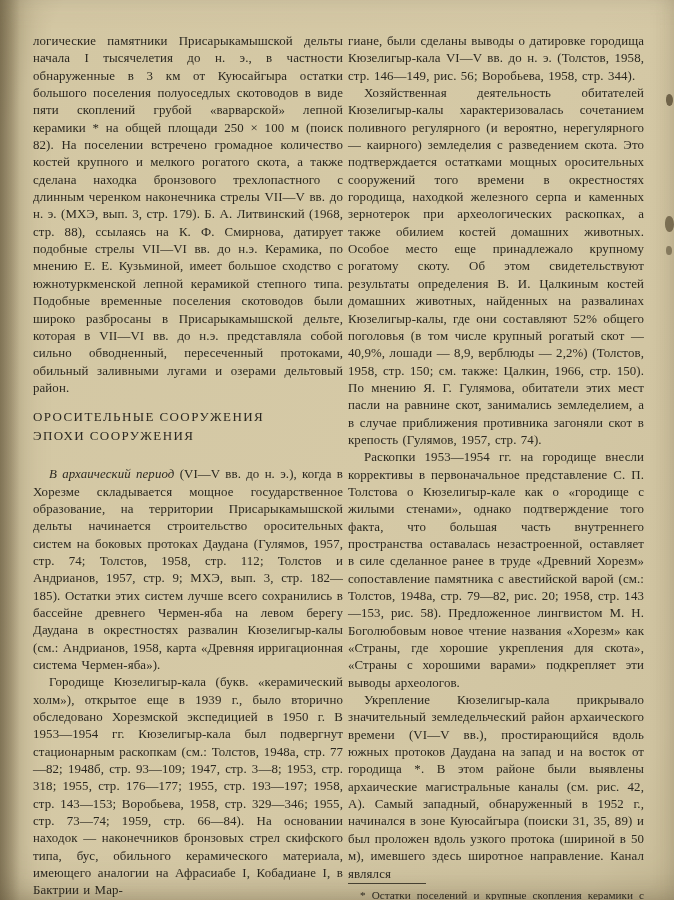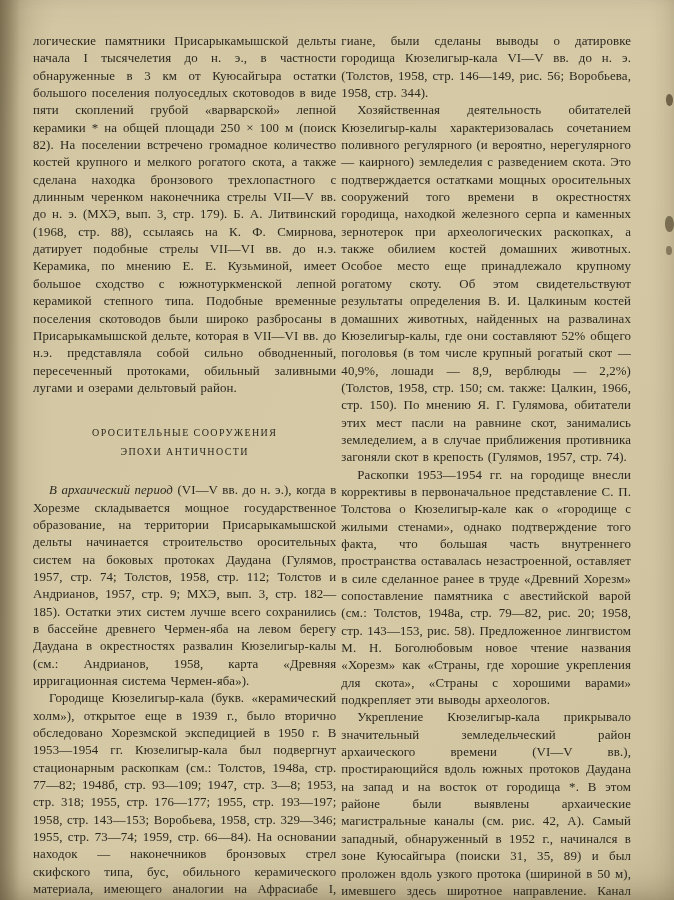--- a/index.html
+++ b/index.html
@@ -35,44 +35,44 @@
     background: #51452d;
     border-radius: 45% 55% 50% 50%;
     opacity: 0.75;
   }
   .a1 { right: 1px; top: 94px;  width: 7px; height: 12px; }
   .a2 { right: 0;   top: 216px; width: 9px; height: 16px; opacity: 0.65; }
   .a3 { right: 2px; top: 246px; width: 6px; height: 9px;  opacity: 0.55; }
   .content {
     position: relative;
     display: flex;
-    padding: 33px 43px 0 33px;
+    padding: 33px 26px 0 33px;
     gap: 5px;
   }
   .col {
     display: flex;
     flex-direction: column;
   }
   .col-left  { width: 310px; height: 800px; }
   .col-right { width: 296px; height: 802px; }
   .body-text {
     margin: 0;
     font-size: 12.9px;
     line-height: 17.35px;
     text-align: justify;
     letter-spacing: 0.1px;
     word-spacing: 1px;
   }
   .indent { text-indent: 16px; }
   .no-indent { text-indent: 0; }
   .section-heading {
-    margin: 27px 0 21px 0;
-    font-size: 10px;
+    margin: 11px 0 21px 0;
+    font-size: 13px;
     font-weight: normal;
-    text-align: center;
+    text-align: left;
     letter-spacing: 1.4px;
     line-height: 18.5px;
   }
   .heading-line { display: block; }
   .italic-lead { font-style: italic; margin-top: 16px; }
   .footnote-block { margin-top: auto; }
   .footnote-rule {
     width: 78px;
     border-top: 1.2px solid #454032;
     margin-bottom: 4px;
@@ -95,21 +95,21 @@
   <div class="artifact a2"></div>
   <div class="artifact a3"></div>
 
   <div class="content">
 
     <div class="col col-left">
       <p class="body-text no-indent">логические памятники Присарыкамышской дельты начала I тысячелетия до н. э., в частности обнаруженные в 3 км от Куюсайгыра остатки большого поселения полуоседлых скотоводов в виде пяти скоплений грубой «варварской» лепной керамики * на общей площади 250 × 100 м (поиск 82). На поселении встречено громадное количество костей крупного и мелкого рогатого скота, а также сделана находка бронзового трехлопастного с длинным черенком наконечника стрелы VII—V вв. до н. э. (МХЭ, вып. 3, стр. 179). Б. А. Литвинский (1968, стр. 88), ссылаясь на К. Ф. Смирнова, датирует подобные стрелы VII—VI вв. до н.э. Керамика, по мнению Е. Е. Кузьминой, имеет большое сходство с южнотуркменской лепной керамикой степного типа. Подобные временные поселения скотоводов были широко разбросаны в Присарыкамышской дельте, которая в VII—VI вв. до н.э. представляла собой сильно обводненный, пересеченный протоками, обильный заливными лугами и озерами дельтовый район.</p>
 
       <h2 class="section-heading">
         <span class="heading-line">ОРОСИТЕЛЬНЫЕ  СООРУЖЕНИЯ</span>
-        <span class="heading-line">ЭПОХИ  АНТИЧНОСТИ</span>
+        <span class="heading-line">ЭПОХИ  СООРУЖЕНИЯ</span>
       </h2>
 
       <p class="body-text indent"><em class="italic-lead">В архаический период</em><span> (VI—V вв. до н. э.), когда в Хорезме складывается мощное государственное образование, на территории Присарыкамышской дельты начинается строительство оросительных систем на боковых протоках Даудана (Гулямов, 1957, стр. 74; Толстов, 1958, стр. 112; Толстов и Андрианов, 1957, стр. 9; МХЭ, вып. 3, стр. 182—185). Остатки этих систем лучше всего сохранились в бассейне древнего Чермен-яба на левом берегу Даудана в окрестностях развалин Кюзелигыр-калы (см.: Андрианов, 1958, карта «Древняя ирригационная система Чермен-яба»).</span></p>
 
       <p class="body-text indent">Городище Кюзелигыр-кала (букв. «керамический холм»), открытое еще в 1939 г., было вторично обследовано Хорезмской экспедицией в 1950 г. В 1953—1954 гг. Кюзелигыр-кала был подвергнут стационарным раскопкам (см.: Толстов, 1948а, стр. 77—82; 1948б, стр. 93—109; 1947, стр. 3—8; 1953, стр. 318; 1955, стр. 176—177; 1955, стр. 193—197; 1958, стр. 143—153; Воробьева, 1958, стр. 329—346; 1955, стр. 73—74; 1959, стр. 66—84). На основании находок — наконечников бронзовых стрел скифского типа, бус, обильного керамического материала, имеющего аналогии на Афрасиабе I, Кобадиане I, в Бактрии и Мар-</p>
 
     </div>
 
     <div class="col col-right">
       <p class="body-text no-indent">гиане, были сделаны выводы о датировке городища Кюзелигыр-кала VI—V вв. до н. э. (Толстов, 1958, стр. 146—149, рис. 56; Воробьева, 1958, стр. 344).</p>

